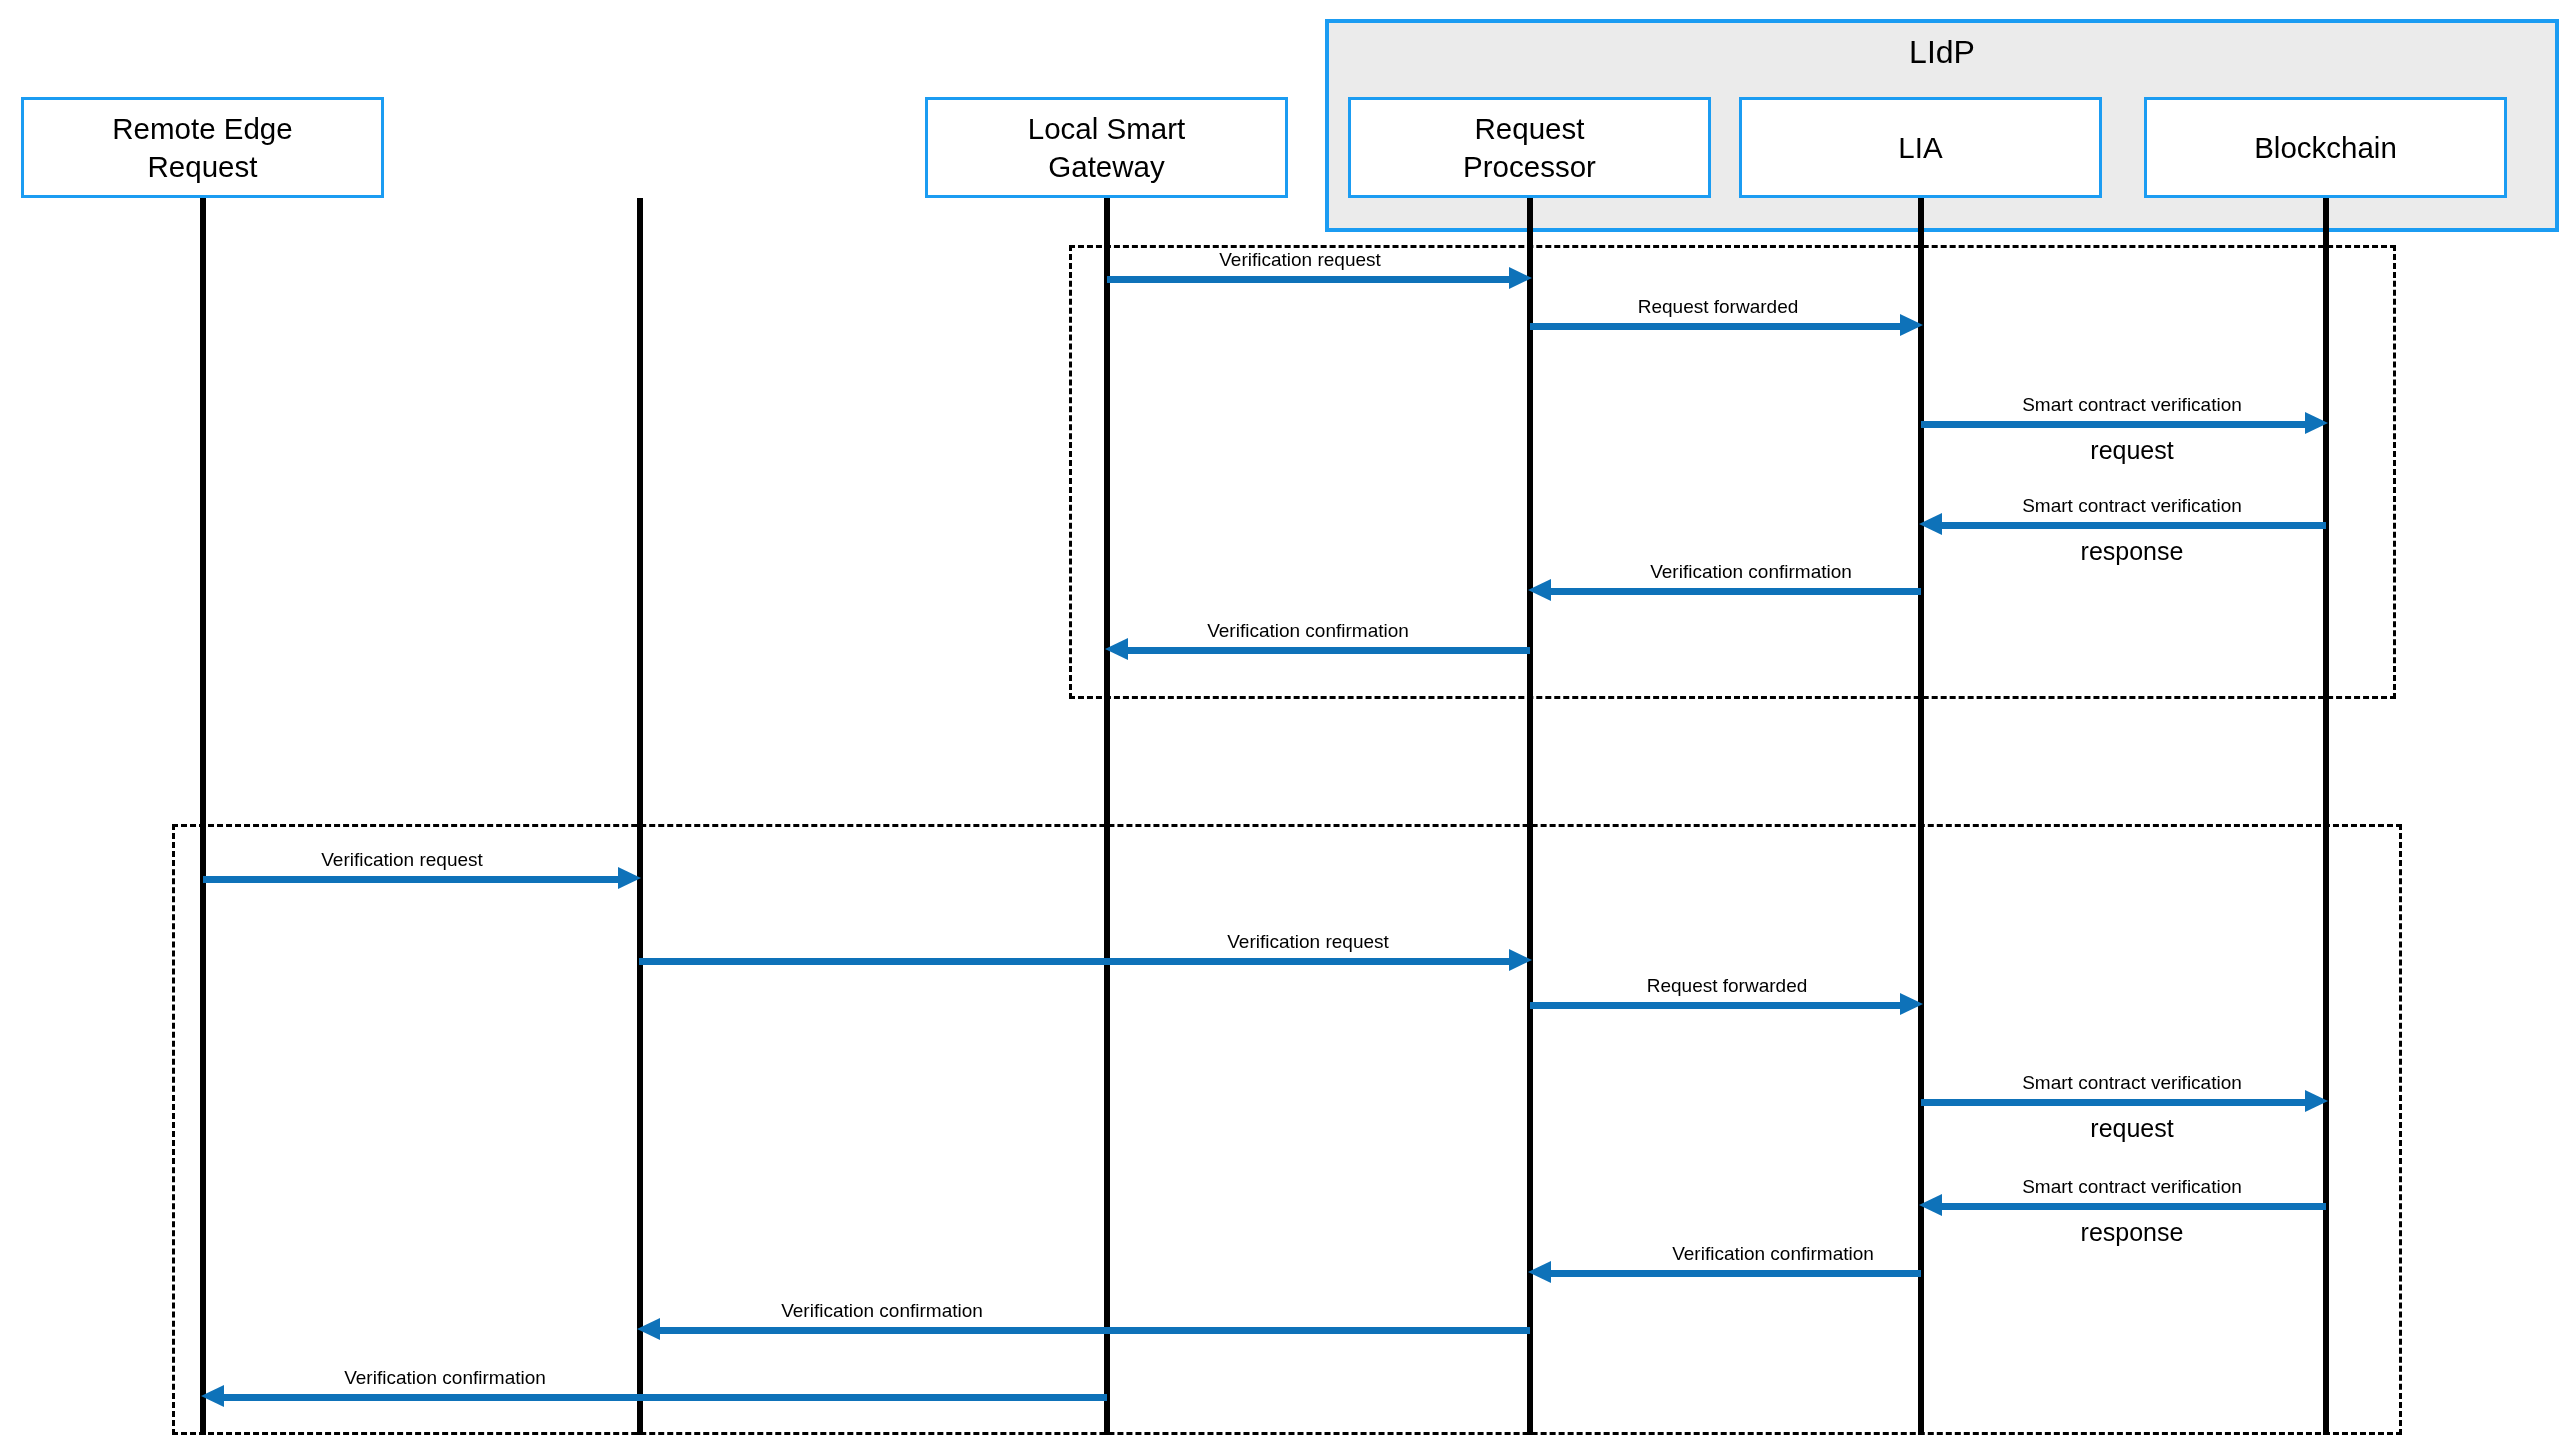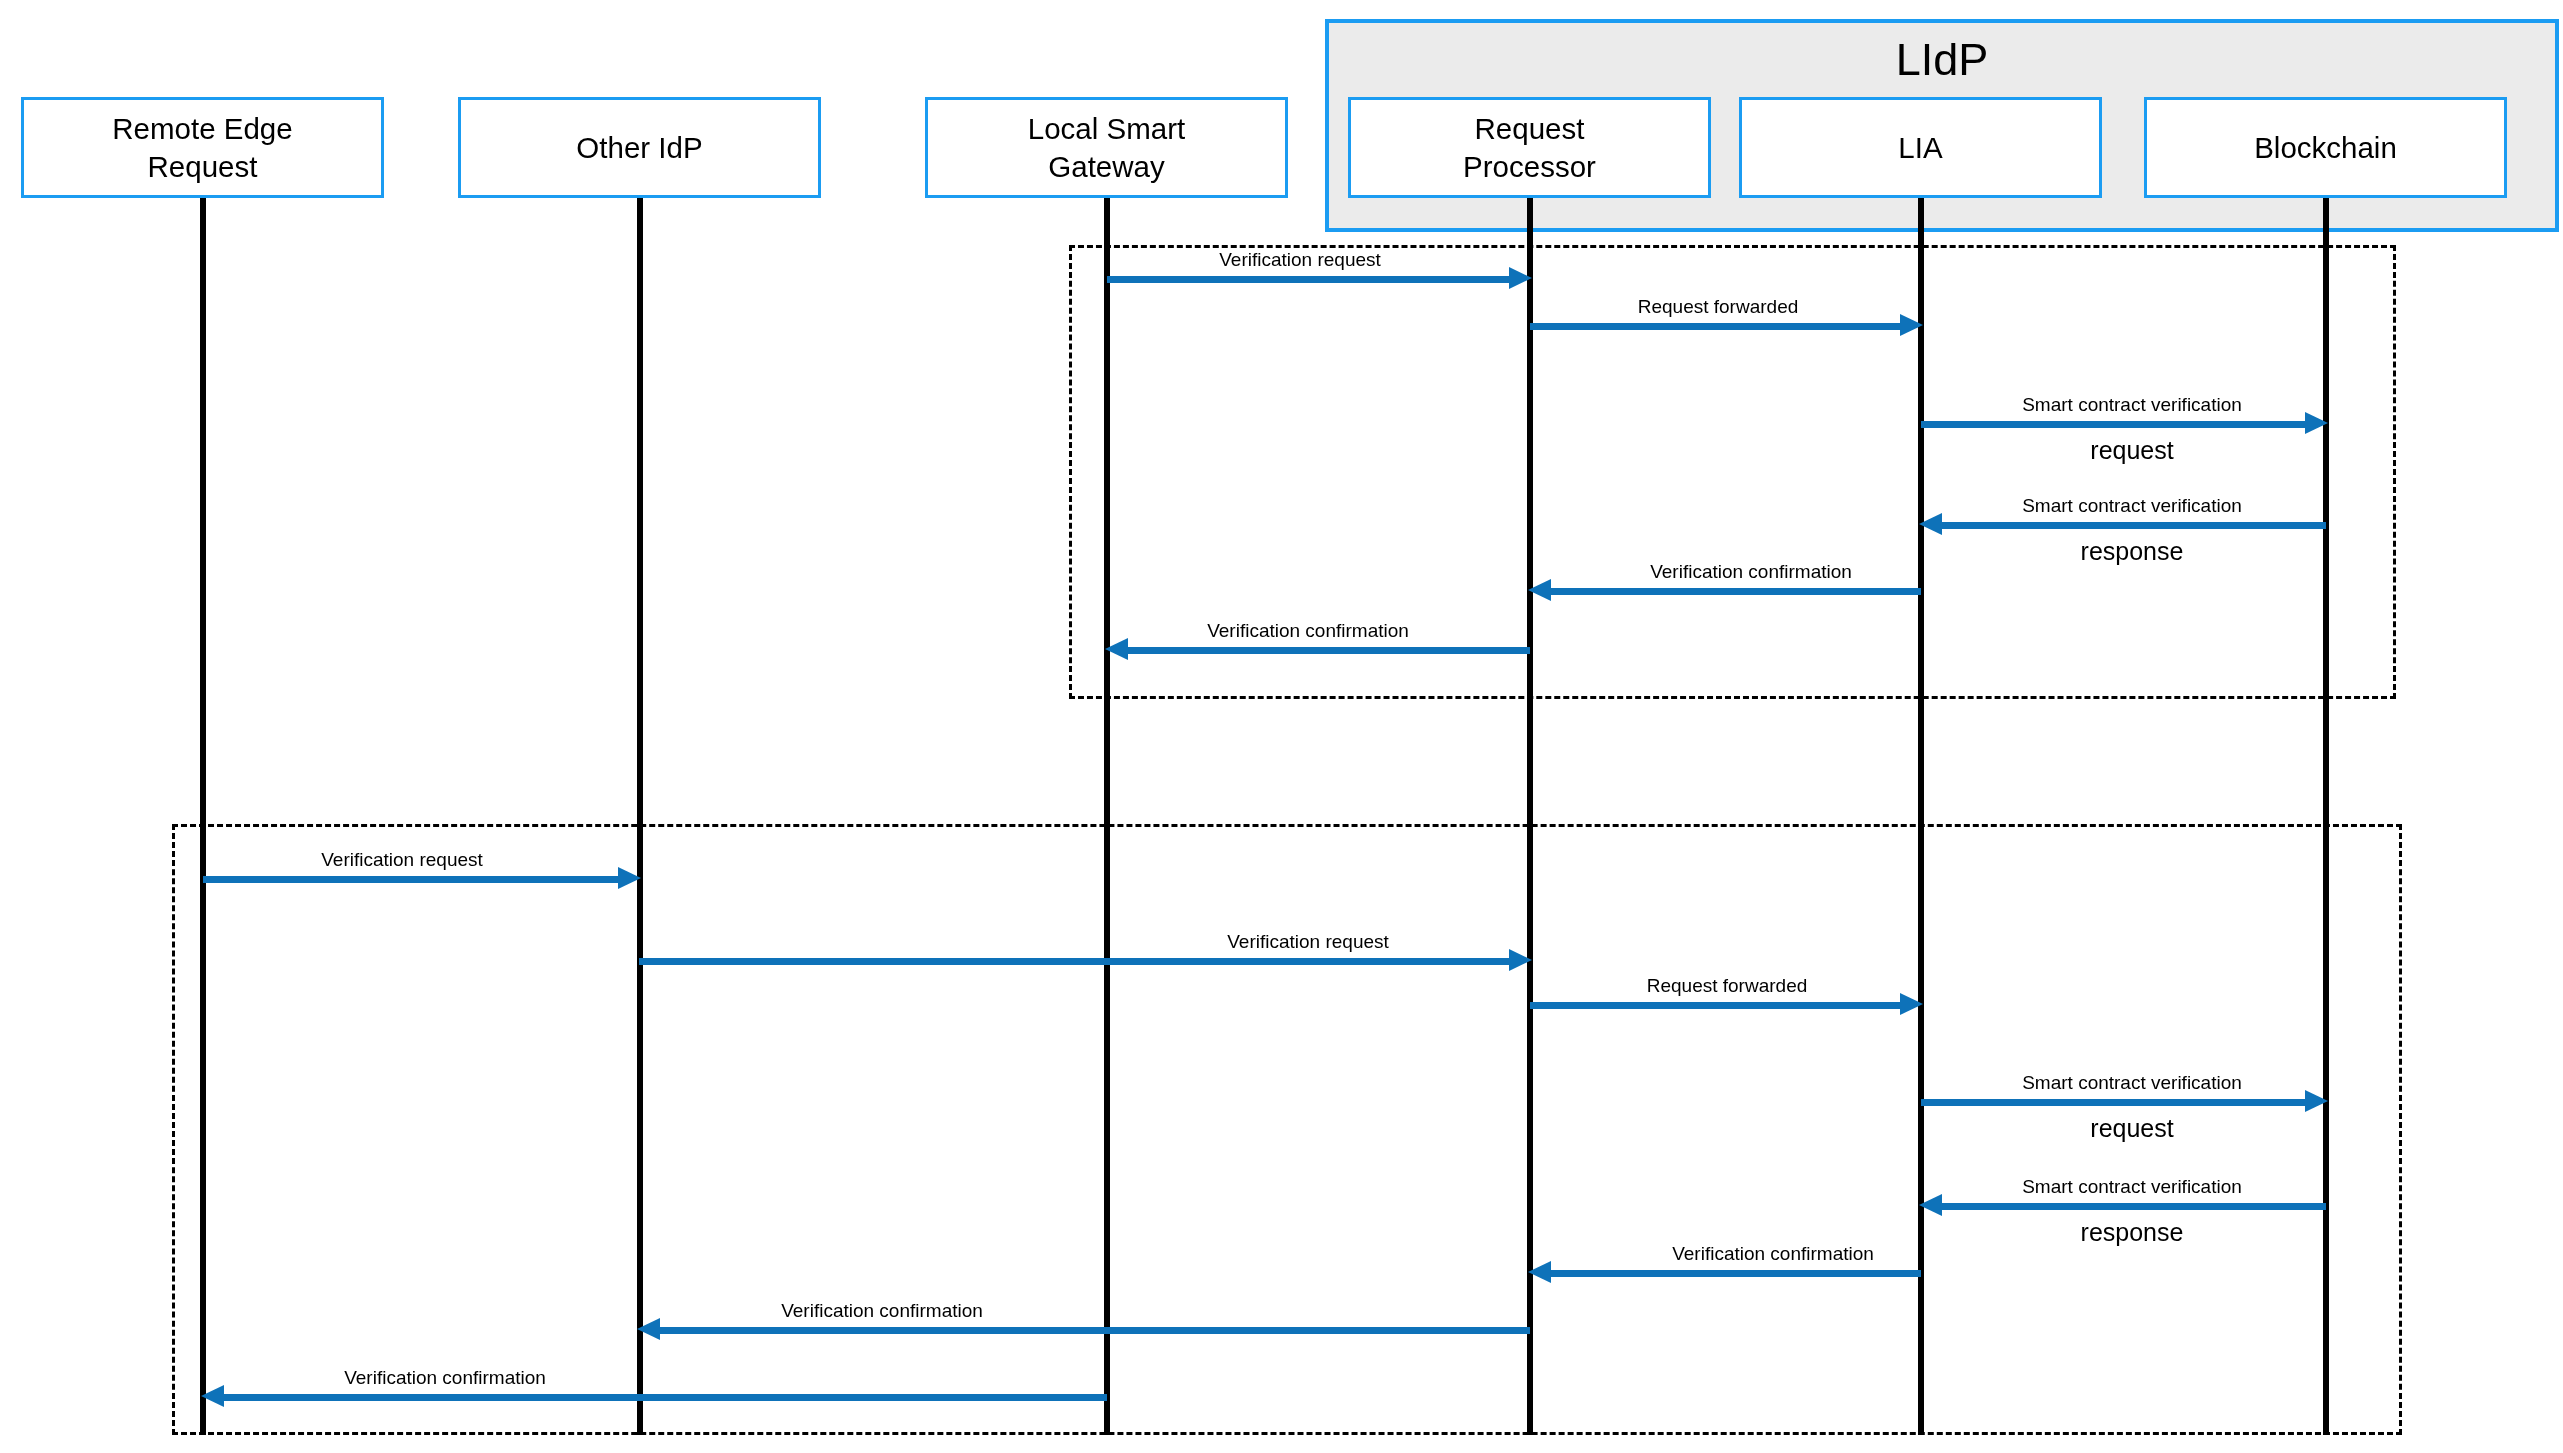--- a/index.html
+++ b/index.html
@@ -15,21 +15,21 @@
   .group-box{
     position:absolute;
     background:var(--group_fill,#ebebeb);
     border:4.2px solid var(--participant_border,#1b9cf2);
     box-sizing:border-box;
     z-index:1;
   }
   .group-title{
     position:absolute;left:0;right:0;top:11.8px;
     text-align:center;
-    font-size:45px;
+    font-size:32px;
     color:var(--text,#000);
   }
   
   .participant{
     position:absolute;
     top:97px;width:363px;height:101px;
     background:#ffffff;
     border:3.4px solid var(--participant_border,#1b9cf2);
     box-sizing:border-box;
     display:flex;align-items:center;justify-content:center;
@@ -92,23 +92,20 @@
 <div id="canvas">
 
   <div class="group-box" style="left:1325px;top:18.6px;width:1234px;height:213px">
     <div class="group-title">LIdP</div>
   </div>
 
   <div class="participant" style="left:21px">
     <span>Remote Edge
 Request</span>
   </div>
-  <div class="participant" style="left:458px">
-    <span>Other IdP</span>
-  </div>
   <div class="participant" style="left:925px">
     <span>Local Smart
 Gateway</span>
   </div>
   <div class="participant" style="left:1348px">
     <span>Request
 Processor</span>
   </div>
   <div class="participant" style="left:1739px">
     <span>LIA</span>

